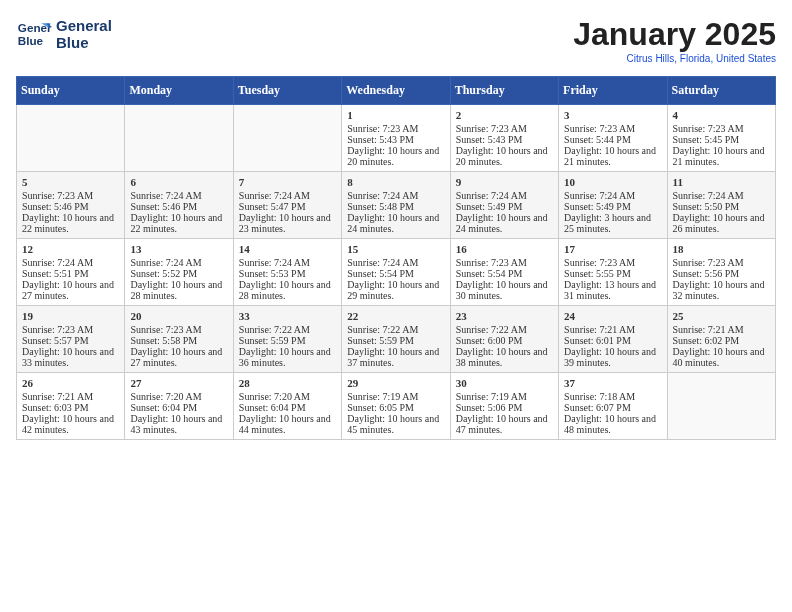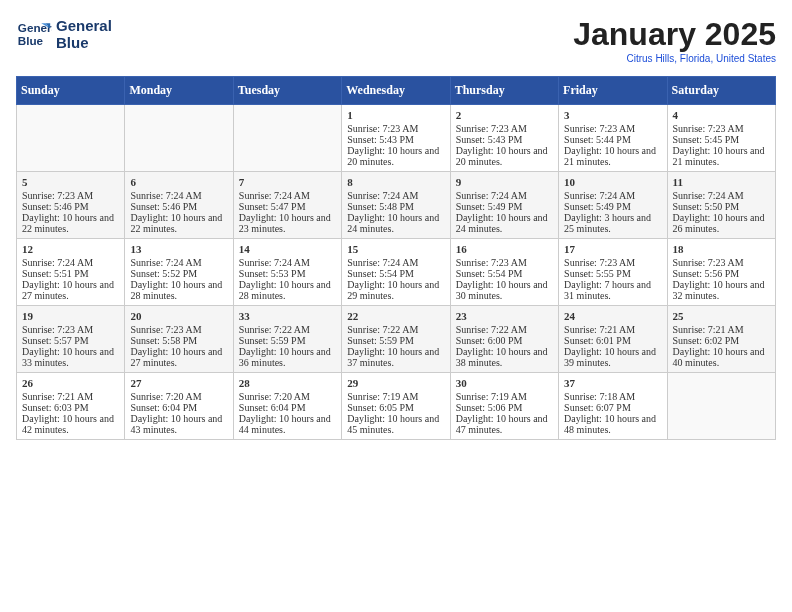--- a/index.html
+++ b/index.html
@@ -213,21 +213,21 @@
         <td>
           <span class="day-num">16</span>
           <div>Sunrise: 7:23 AM</div>
           <div>Sunset: 5:54 PM</div>
           <div>Daylight: 10 hours and 30 minutes.</div>
         </td>
         <td>
           <span class="day-num">17</span>
           <div>Sunrise: 7:23 AM</div>
           <div>Sunset: 5:55 PM</div>
-          <div>Daylight: 7 hours and 31 minutes.</div>
+          <div>Daylight: 13 hours and 31 minutes.</div>
         </td>
         <td>
           <span class="day-num">18</span>
           <div>Sunrise: 7:23 AM</div>
           <div>Sunset: 5:56 PM</div>
           <div>Daylight: 10 hours and 32 minutes.</div>
         </td>
       </tr>
       <tr>
         <td>

